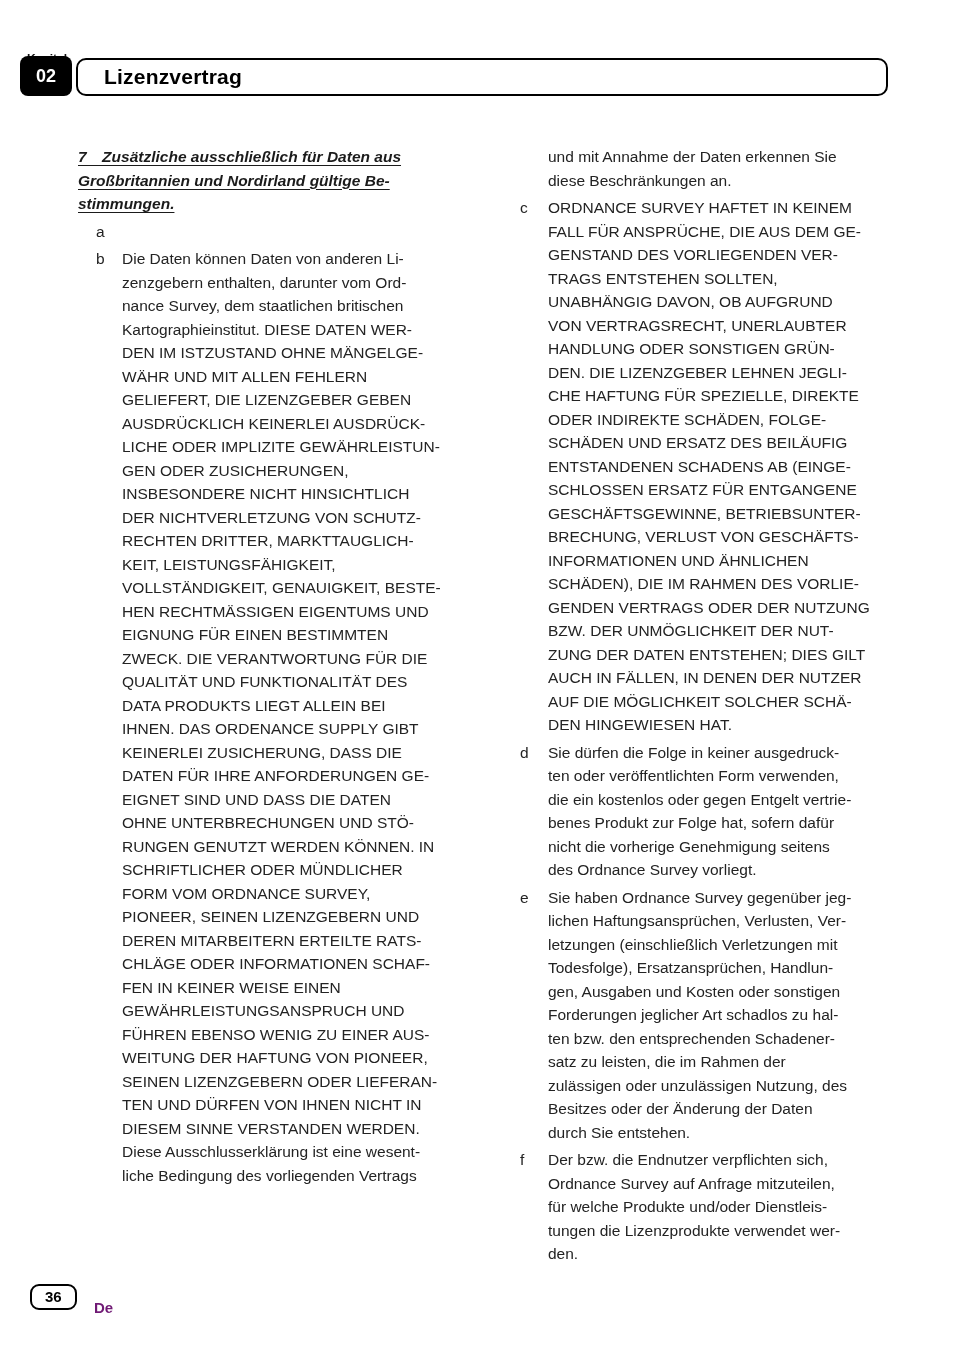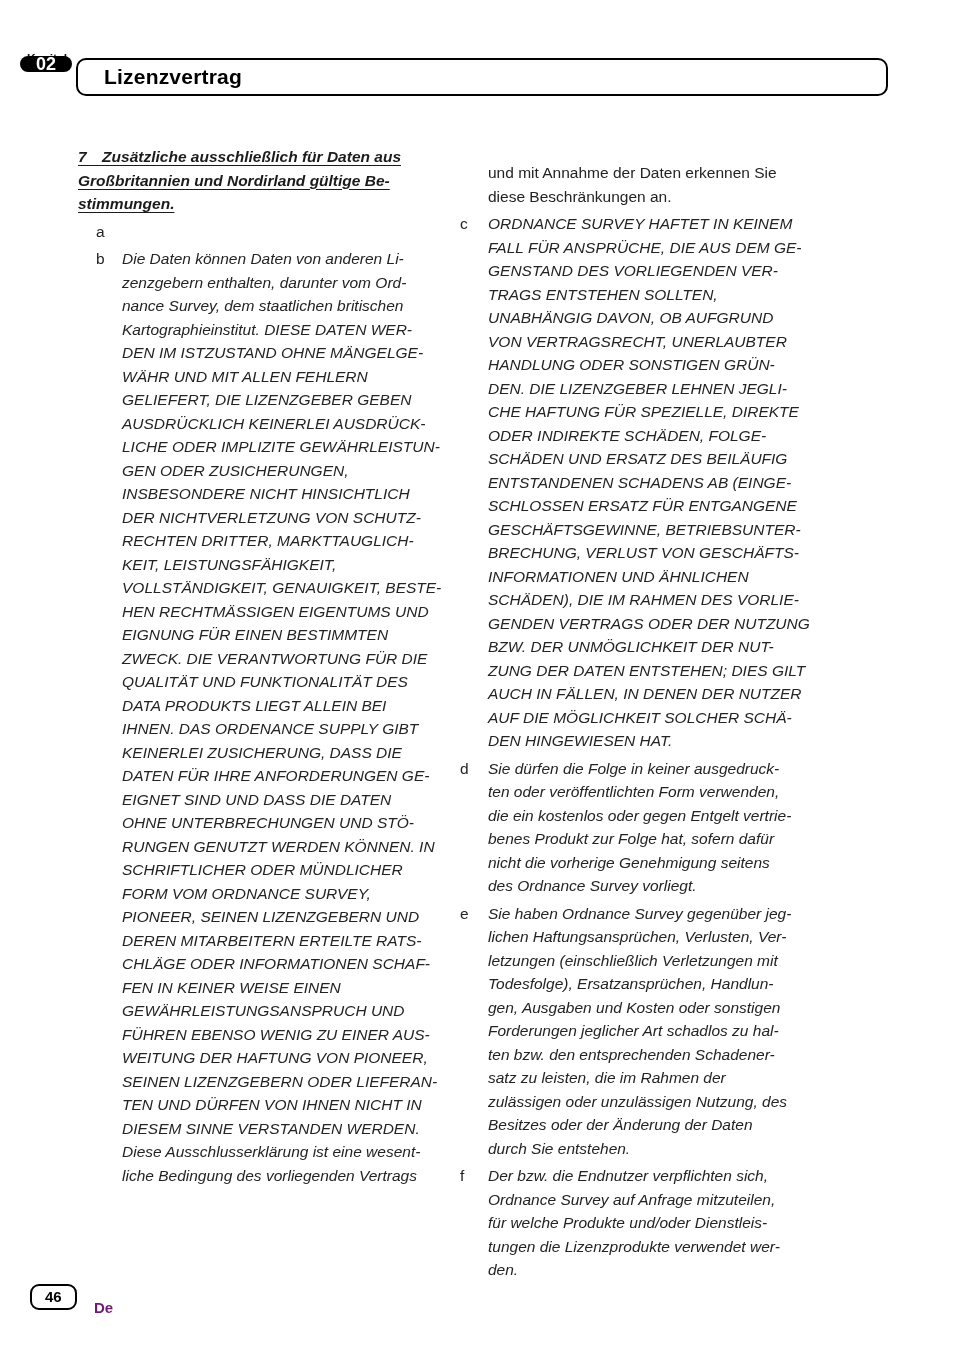--- a/index.html
+++ b/index.html
@@ -11,53 +11,53 @@
   }
   .page { position:absolute; inset:0; background:#fff; }
 
   
   .kapitel {
     position:absolute; top:52px; left:27px;
     font-size:12px; font-weight:700; color:#111;
   }
   .chapter-badge {
     position:absolute; top:56px; left:20px;
-    width:52px; height:16px; background:#000; color:#fff;
+    width:52px; height:40px; background:#000; color:#fff;
     border-radius:8px; display:flex; align-items:center; justify-content:center;
     font-size:18px; font-weight:700; z-index:2;
   }
   .title-band {
     position:absolute; top:58px; left:76px; width:812px; height:38px;
     border:2px solid #000; border-radius:10px;
     display:flex; align-items:center; padding-left:26px; background:#fff;
   }
   .title { font-size:21px; font-weight:700; color:#000; letter-spacing:0.2px; }
 
   
   .columns {
     position:absolute; top:145px; left:78px;
-    display:flex; 
+    display:flex; gap:60px;
     font-size:15.5px; line-height:23.5px;
   }
   .col-left  { width:382px; }
   .col-right { width:372px; }
 
   .sec-heading {
     font-size:15.5px; font-weight:700; font-style:italic; color:#1b1b1b;
     text-decoration:underline; text-underline-offset:3px;
     white-space:pre; line-height:23.5px;
   }
 
   .item { display:grid; margin-top:4px; }
   .col-left  .item { padding-left:18px; grid-template-columns:26px 1fr; }
   .col-right .item { grid-template-columns:28px 1fr; }
   .marker { color:#232323; }
-  .item-text { white-space:pre;font-style:italic; }
-
-  .continuation { padding-left:28px; white-space:pre; margin-bottom:4px;margin-top:16px; }
+  .item-text { white-space:pre; }
+
+  .continuation { padding-left:28px; white-space:pre; margin-bottom:4px; }
 
   
   .page-number-badge {
     position:absolute; left:30px; top:1284px;
     border:2px solid #000; border-radius:9px;
     padding:2px 13px 3px 13px;
     font-size:15px; font-weight:700; color:#000; background:#fff;
   }
   .locale {
     position:absolute; left:94px; top:1299px;
@@ -195,17 +195,17 @@
 Ordnance Survey auf Anfrage mitzuteilen,
 für welche Produkte und/oder Dienstleis-
 tungen die Lizenzprodukte verwendet wer-
 den.</div>
       </div>
     </section>
 
   </main>
 
   <footer>
-    <div class="page-number-badge">46</div>
+    <div class="page-number-badge">36</div>
     <div class="locale">De</div>
   </footer>
 
 </div>
 
 </body></html>

